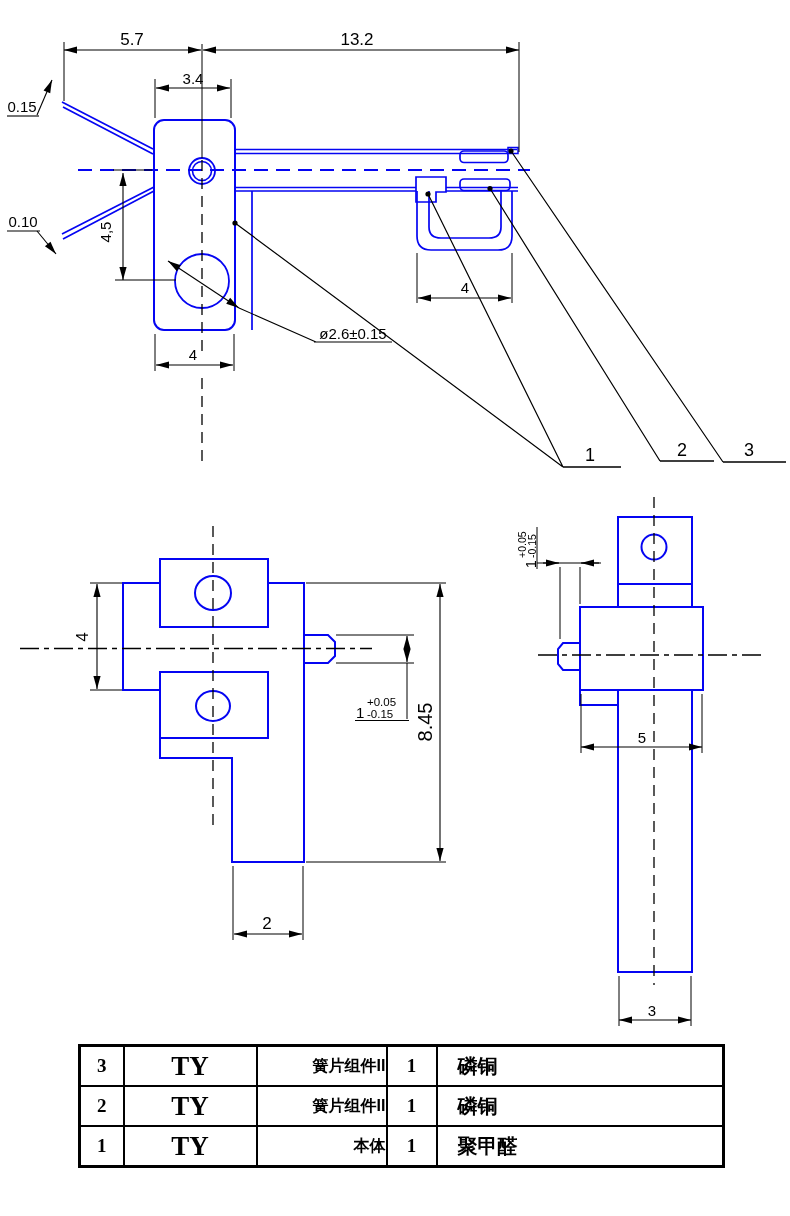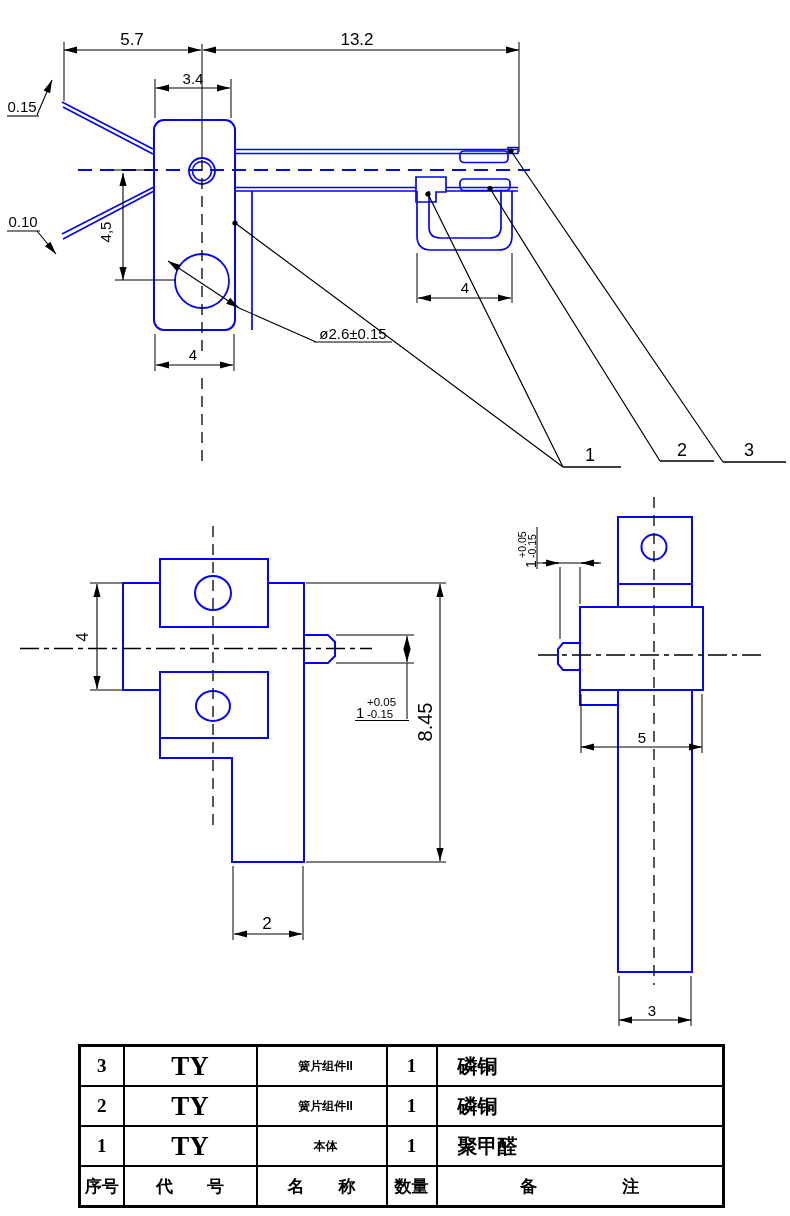--- a/index.html
+++ b/index.html
@@ -16,22 +16,22 @@
   
   .parts-table{position:absolute;left:78px;top:1044px;border-collapse:collapse;
                table-layout:fixed;width:644px;}
   .parts-table td{border:2px solid #000;height:38px;padding:0;overflow:hidden;
                   white-space:pre;color:#000;}
   .parts-table{border:3px solid #000;}
   .c-no{width:44px;text-align:center;font-family:"Liberation Serif",serif;
         font-weight:bold;font-size:19px;}
   .c-code{width:133px;text-align:center;font-family:"Liberation Serif",serif;
           font-weight:bold;font-size:27px;}
-  .c-name{width:130px;text-align:center;padding-left:8px !important;
-          font-weight:bold;font-size:12px;}
+  .c-name{width:130px;text-align:right;padding-left:8px !important;
+          font-weight:bold;font-size:16px;}
   .c-qty{width:50px;text-align:center;font-family:"Liberation Serif",serif;
          font-weight:bold;font-size:19px;}
   .c-note{width:287px;text-align:left;padding-left:20px !important;
           font-weight:bold;font-size:20px;}
   .hdr{font-weight:bold;font-size:17px;text-align:center;font-family:"Liberation Sans",sans-serif;}
 </style>
 </head>
 <body>
 
 <div class="sheet">
@@ -198,23 +198,16 @@
       <td class="c-qty">1</td>
       <td class="c-note">磷铜</td>
     </tr>
     <tr>
       <td class="c-no">1</td>
       <td class="c-code">TY</td>
       <td class="c-name">本体</td>
       <td class="c-qty">1</td>
       <td class="c-note">聚甲醛</td>
     </tr>
-    <tr>
-      <td class="hdr">序号</td>
-      <td class="hdr">代　　号</td>
-      <td class="hdr">名　　称</td>
-      <td class="hdr">数量</td>
-      <td class="hdr">备　　　　　注</td>
-    </tr>
   </tbody>
     </table>
 
 </div>
 
 </body></html>

